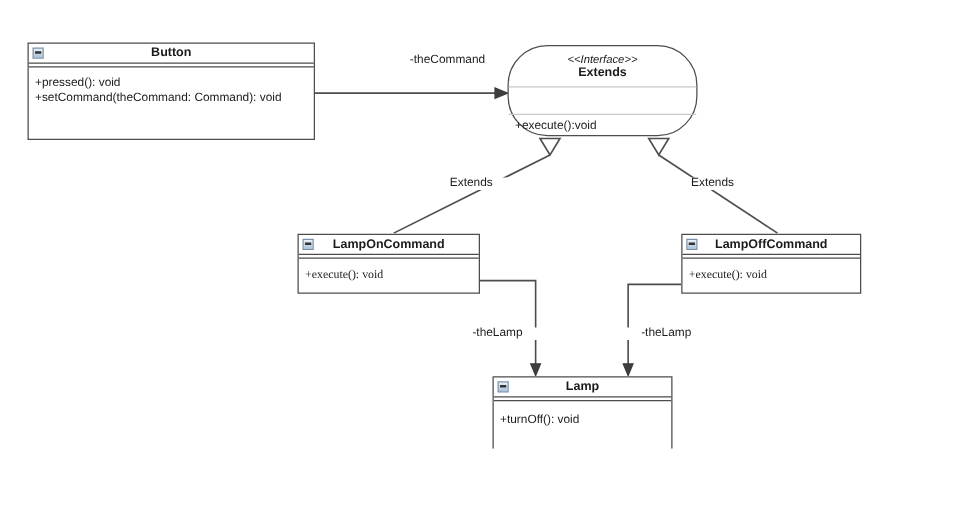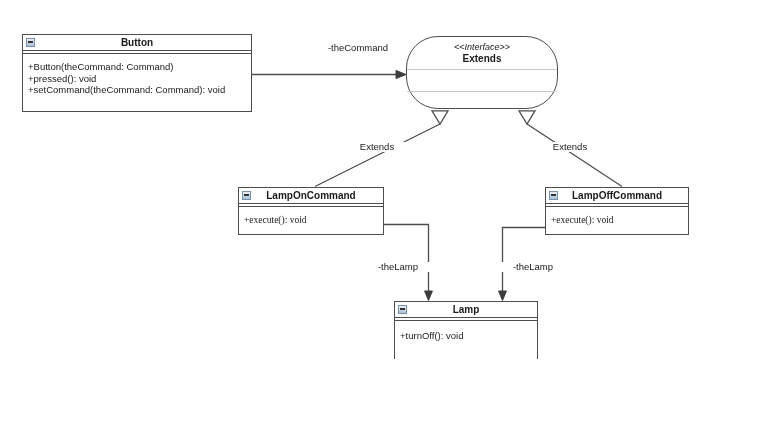--- a/index.html
+++ b/index.html
@@ -133,34 +133,36 @@
 
   <div class="class-box" id="box-button">
     <div class="box-title">
       <span class="collapse">
           <span class="minus"></span>
         </span>
       <span>Button</span>
     </div>
     <div class="sep"></div>
     <div class="methods">
-      <div>+Button(theCommand: Command)</div>
       <div>+pressed(): void</div>
       <div>+setCommand(theCommand: Command): void</div>
     </div>
   </div>
 
   <div class="class-box" id="box-command">
     <div class="box-title">
       <span class="stereotype">&lt;&lt;Interface&gt;&gt;</span>
       <span>Extends</span>
     </div>
     <div class="gray-line"></div>
     <div class="empty-fields"></div>
     <div class="gray-line"></div>
+    <div class="methods">
+      <div>+execute():void</div>
+    </div>
   </div>
 
   <div class="class-box" id="box-lampon">
     <div class="box-title">
       <span class="collapse">
           <span class="minus"></span>
         </span>
       <span>LampOnCommand</span>
     </div>
     <div class="sep"></div>

